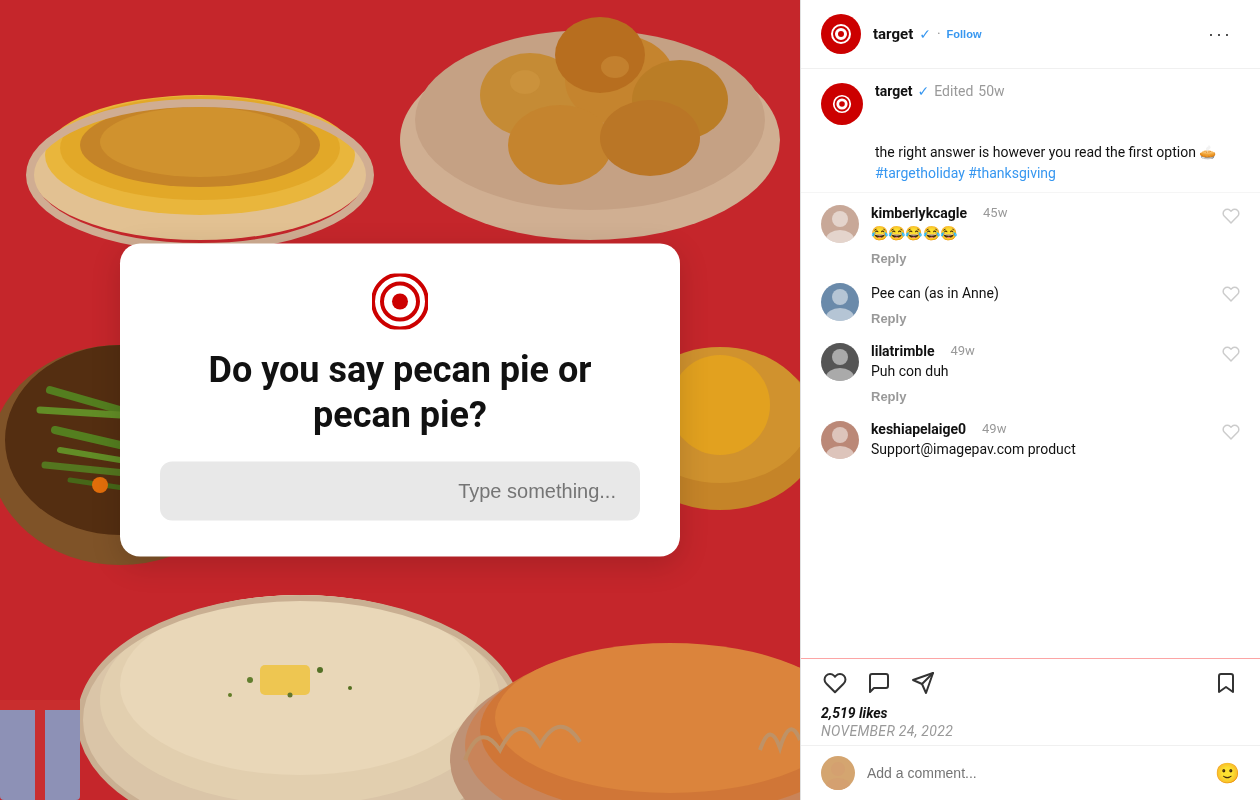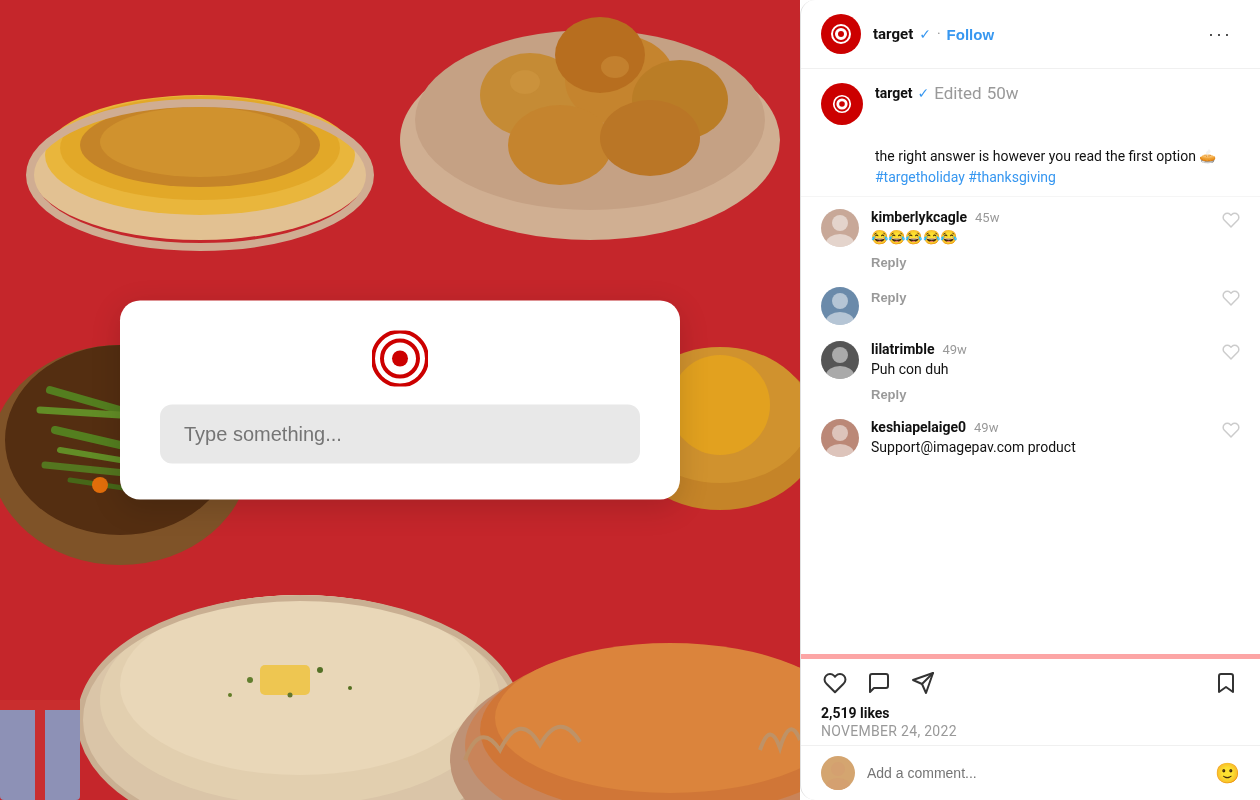--- a/index.html
+++ b/index.html
@@ -59,31 +59,31 @@
     .card-input {
       width: 100%;
       background: #e8e8e8;
       border: none;
       border-radius: 12px;
       padding: 18px 24px;
       font-size: 20px;
       color: #404040;
       outline: none;
       cursor: text;
+      text-align: right;
     }
 
     
     .right-panel {
       width: 460px;
       height: 800px;
       display: flex;
       flex-direction: column;
       border-left: 1px solid #e0e0e0;
       background: #fff;
-      border-radius: 15px;
     }
 
     
     .post-header {
       display: flex;
       align-items: center;
       padding: 14px 20px;
       border-bottom: 1px solid #f0f0f0;
     }
 
@@ -118,21 +118,21 @@
     }
 
     .dot-sep {
       color: #999;
       font-size: 14px;
     }
 
     .follow-btn {
       color: #3797f0;
       font-weight: 700;
-      font-size: 15px;
+      font-size: 11px;
       background: none;
       border: none;
       cursor: pointer;
     }
 
     .more-btn {
       background: none;
       border: none;
       cursor: pointer;
       font-size: 18px;
@@ -179,21 +179,21 @@
       margin-bottom: 4px;
     }
 
     .post-username {
       font-size: 14px;
       font-weight: 700;
       color: #111;
     }
 
     .post-time {
-      font-size: 17px;
+      font-size: 14px;
       color: #999;
     }
 
     .post-text {
       font-size: 14px;
       color: #111;
       line-height: 1.5;
       margin-top: 43px;
     }
 
@@ -221,22 +221,22 @@
       align-items: center;
       justify-content: center;
     }
 
     .comment-body {
       flex: 1;
     }
 
     .comment-meta {
       display: flex;
-      align-items: flex-end;
-      gap: 8px;
+      align-items: flex-start;
+      gap: 16px;
       margin-bottom: 2px;
     }
 
     .comment-username {
       font-size: 14px;
       font-weight: 700;
       color: #111;
     }
 
     .comment-time {
@@ -269,21 +269,22 @@
       background: none;
       border: none;
       cursor: pointer;
       color: #999;
       font-size: 18px;
     }
 
     
     .actions-bar {
       padding: 10px 20px 6px;
-      border-top: 5px solid #fca5a5;
+      border-top: 1px solid #fca5a5;
+      font-style: italic;
     }
 
     .action-icons {
       display: flex;
       align-items: center;
       gap: 16px;
       margin-bottom: 8px;
     }
 
     .action-icon-btn {
@@ -430,20 +431,21 @@
   <div class="card-overlay">
     
     <div class="target-logo">
       <svg viewBox="0 0 56 56" fill="none" xmlns="http://www.w3.org/2000/svg">
         <circle cx="28" cy="28" r="27" fill="white" stroke="#cc0000" stroke-width="4"></circle>
         <circle cx="28" cy="28" r="18" fill="white" stroke="#cc0000" stroke-width="4"></circle>
         <circle cx="28" cy="28" r="8" fill="#cc0000"></circle>
       </svg>
     </div>
 
+    <div class="card-question">Do you say pecan pie or pecan pie?</div>
     <input class="card-input" type="text" readonly="" placeholder="Type something..." style="">
   </div>
 </div>
 
 <div class="right-panel">
 
   <div class="post-header">
     <div class="header-avatar">
       <svg width="24" height="24" viewBox="0 0 24 24">
         <circle cx="12" cy="12" r="11" fill="white" stroke="#cc0000" stroke-width="2"></circle>
@@ -506,20 +508,21 @@
     </button>
   </div>
         <div class="comment">
     <div class="comment-avatar" style="background:#6a8aaa;">
       <svg width="38" height="38" viewBox="0 0 38 38">
         <circle cx="19" cy="14" r="8" fill="rgba(255,255,255,0.5)"></circle>
         <ellipse cx="19" cy="34" rx="14" ry="9" fill="rgba(255,255,255,0.5)"></ellipse>
       </svg>
     </div>
     <div class="comment-body">
+      <div class="comment-text">Pee can (as in Anne)</div>
       <button class="reply-btn">Reply</button>
     </div>
     <button class="heart-btn">
       <svg width="18" height="18" viewBox="0 0 24 24" fill="none" stroke="#ccc" stroke-width="2" stroke-linecap="round" stroke-linejoin="round">
         <path d="M20.84 4.61a5.5 5.5 0 0 0-7.78 0L12 5.67l-1.06-1.06a5.5 5.5 0 0 0-7.78 7.78l1.06 1.06L12 21.23l7.78-7.78 1.06-1.06a5.5 5.5 0 0 0 0-7.78z"></path>
       </svg>
     </button>
   </div>
         <div class="comment">
     <div class="comment-avatar" style="background:#555;">

